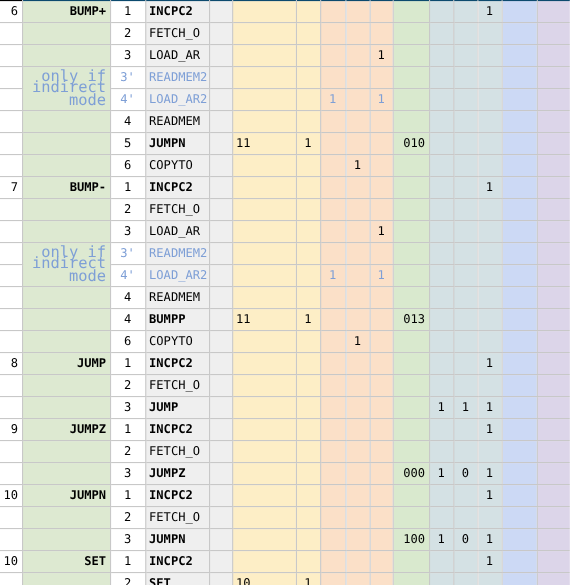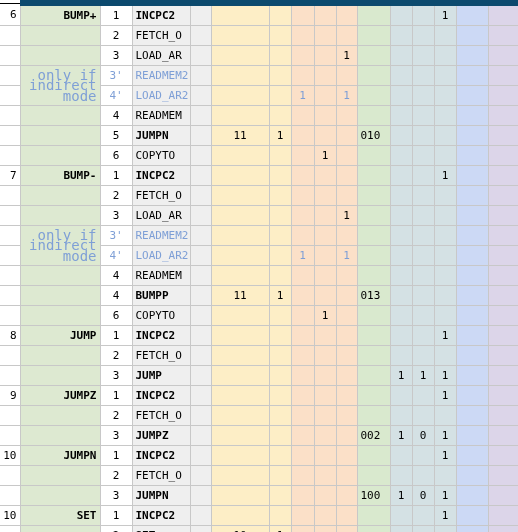--- a/index.html
+++ b/index.html
@@ -27,36 +27,36 @@
     white-space:nowrap;
     vertical-align:middle;
     line-height:13px;
   }
   
   .c-num      {background:#ffffff;text-align:right;border-left:1px solid #ffffff;border-right:1px solid #b9b9b9;}
   .c-name     {background:#dde9d1;text-align:right;font-weight:bold;border-right:1px solid #b9b9b9;}
   .c-step     {background:#ffffff;text-align:center;border-right:1px solid #b9b9b9;}
   .c-op       {background:#efefef;text-align:left;border-right:1px solid #b9b9b9;}
   .c-g0       {background:#efefef;}
-  .c-y1       {background:#fdeec6;text-align:center;}
+  .c-y1       {background:#fdeec6;}
   .c-y2       {background:#fdeec6;text-align:center;}
   .c-o1       {background:#fbe0c8;text-align:center;}
   .c-o2       {background:#fbe0c8;text-align:center;}
   .c-o3       {background:#fbe0c8;text-align:center;}
-  .c-gr       {background:#d9e9ce;text-align:left;}
+  .c-gr       {background:#d9e9ce;text-align:right;}
   .c-b1       {background:#d4e1e4;text-align:center;}
   .c-b2       {background:#d4e1e4;text-align:center;}
   .c-b3       {background:#d4e1e4;text-align:center;}
   .c-bl       {background:#ccd9f5;text-align:center;}
   .c-pu       {background:#dcd5e9;text-align:center;border-right:1px solid #ffffff;}
 
   
   tr.sec-top td{border-top:1px solid #000;}
   tr.sec-top td.c-num{border-top:1px solid #000;}
-  tr:first-child td{border-top:6px solid #0c4a6e;}
+  tr:first-child td{border-top:1px solid #0c4a6e;}
 
   .bold{font-weight:bold;}
   .ind{color:#7e9fd6;}
   .note{
     color:#7e9fd6;font-weight:normal;text-align:right;
     line-height:10.5px;font-size:14px;white-space:normal;
   }
   td.note-cell{vertical-align:middle;padding:0 3px;}
 </style>
 </head>
@@ -467,21 +467,21 @@
           <td class="c-num"></td>
           <td class="c-name"></td>
           <td class="c-step">3</td>
           <td class="c-op bold">JUMPZ</td>
           <td class="c-g0"></td>
           <td class="c-y1"></td>
           <td class="c-y2"></td>
           <td class="c-o1"></td>
           <td class="c-o2"></td>
           <td class="c-o3"></td>
-          <td class="c-gr">002</td>
+          <td class="c-gr">000</td>
           <td class="c-b1">1</td>
           <td class="c-b2">0</td>
           <td class="c-b3">1</td>
           <td class="c-bl"></td>
           <td class="c-pu"></td>
         </tr>
         <tr class=" sec-top">
           <td class="c-num">10</td>
           <td class="c-name">JUMPN</td>
           <td class="c-step">1</td>

